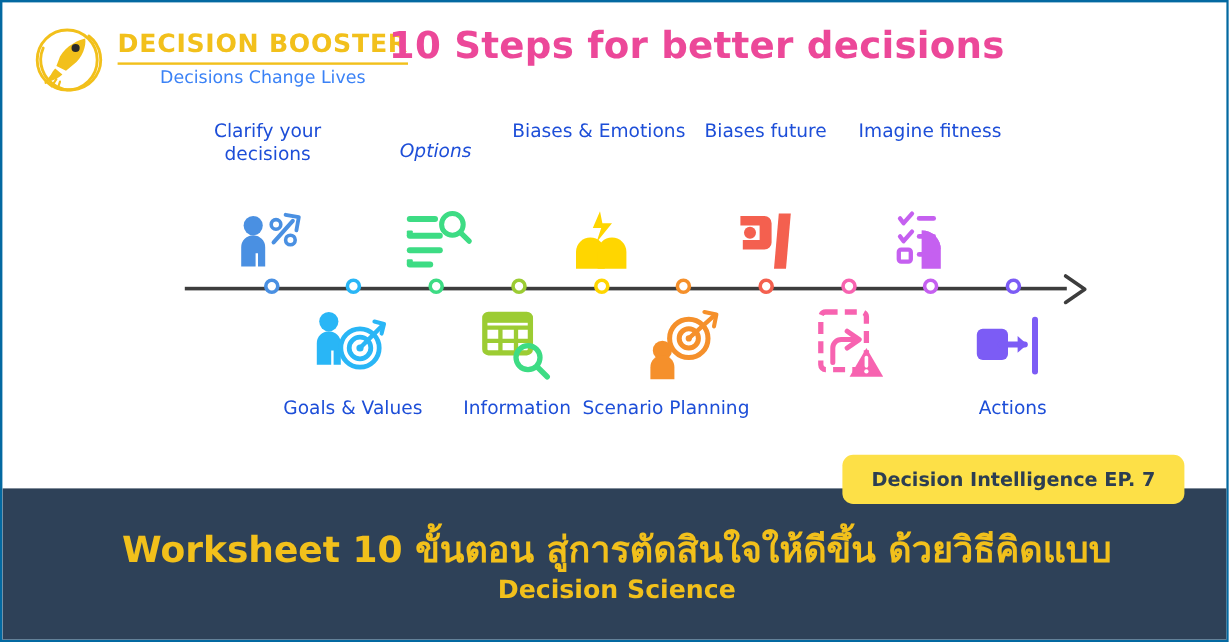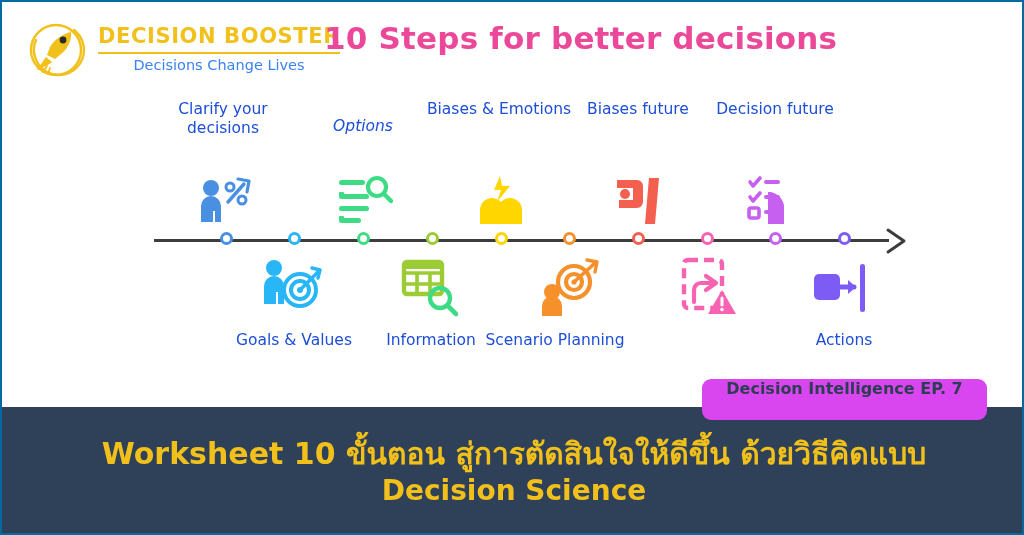--- a/index.html
+++ b/index.html
@@ -67,22 +67,22 @@
     font-family: "DejaVu Sans", sans-serif;
     font-size: 15.5px; color: #1d4ed8; text-align: center;
     line-height: 1.25; width: 150px;
   }
   .step-icon { position: absolute; width: 62px; height: 62px; }
 
   
   #episode-badge {
     position: absolute; left: 700px; top: 377px;
     width: 285px; height: 41px;
-    background: #d946ef; border-radius: 9px;
-    display: flex; align-items: flex-start; justify-content: center;
+    background: #fde047; border-radius: 9px;
+    display: flex; align-items: center; justify-content: center;
     z-index: 5;
   }
   #episode-badge span {
     font-family: "DejaVu Sans", sans-serif;
     font-weight: bold; font-size: 16px; color: #2c3e52;
     white-space: nowrap;
   }
 
   
   #bottom-banner {
@@ -92,21 +92,21 @@
     display: flex; flex-direction: column;
     align-items: center; justify-content: center;
   }
   .banner-line {
     font-family: "DejaVu Sans", sans-serif;
     font-weight: bold; color: #f2c01b;
     text-align: center; white-space: nowrap;
     line-height: 1.3;
   }
   #banner-line-1 { font-size: 30px; }
-  #banner-line-2 { font-size: 28px; }
+  #banner-line-2 { font-size: 21px; }
 </style>
 </head>
 <body>
 
 <div id="page">
 
   <div id="logo-block">
     <svg id="logo-mark" viewBox="0 0 72 72">
       <circle cx="34" cy="36" r="25" fill="none" stroke="#f2c01b" stroke-width="2.4"></circle>
       <path d="M14 26 A25 25 0 1 0 52 16" fill="none" stroke="#f2c01b" stroke-width="2.4" stroke-linecap="round"></path>
@@ -211,21 +211,21 @@
 
     <svg class="step-icon" style="left:674px; top:158px;" viewBox="0 0 62 62">
       <rect x="8" y="4" width="38" height="48" rx="4" fill="none" stroke="#f763b0" stroke-width="4.4" stroke-dasharray="10 6"></rect>
       <path d="M18 46 V34 a7 7 0 0 1 7 -7 h10" fill="none" stroke="#f763b0" stroke-width="4.2" stroke-linecap="round"></path>
       <path d="M30 20 L40 27 L30 34" fill="none" stroke="#f763b0" stroke-width="4.2" stroke-linecap="round" stroke-linejoin="round"></path>
       <path d="M46 34 L60 58 H32 Z" fill="#f763b0"></path>
       <path d="M46 42 V49" stroke="#ffffff" stroke-width="3" stroke-linecap="round"></path>
       <circle cx="46" cy="53.5" r="1.8" fill="#ffffff"></circle>
     </svg>
 
-    <div class="step-label" style="left:698px; top:2px;">Decision future</div>
+    <div class="step-label" style="left:698px; top:2px;">Imagine fitness</div>
     <svg class="step-icon" style="left:744px; top:74px;" viewBox="0 0 62 62">
       <path d="M38 52 V36 a16 16 0 0 0 -16 -16 V52 Z" fill="#c560f0"></path>
       <path d="M22 20 a16 16 0 0 1 16 16" fill="#c560f0"></path>
       <path d="M4 10 L7 14 L14 6" fill="none" stroke="#c560f0" stroke-width="3.6" stroke-linecap="round" stroke-linejoin="round"></path>
       <rect x="18" y="8" width="16" height="4" rx="2" fill="#c560f0"></rect>
       <path d="M4 25 L7 29 L14 21" fill="none" stroke="#c560f0" stroke-width="3.6" stroke-linecap="round" stroke-linejoin="round"></path>
       <rect x="18" y="23" width="16" height="4" rx="2" fill="#c560f0"></rect>
       <rect x="3" y="36" width="10" height="10" rx="2" fill="none" stroke="#c560f0" stroke-width="3.6"></rect>
       <rect x="18" y="38" width="14" height="4" rx="2" fill="#c560f0"></rect>
     </svg>

